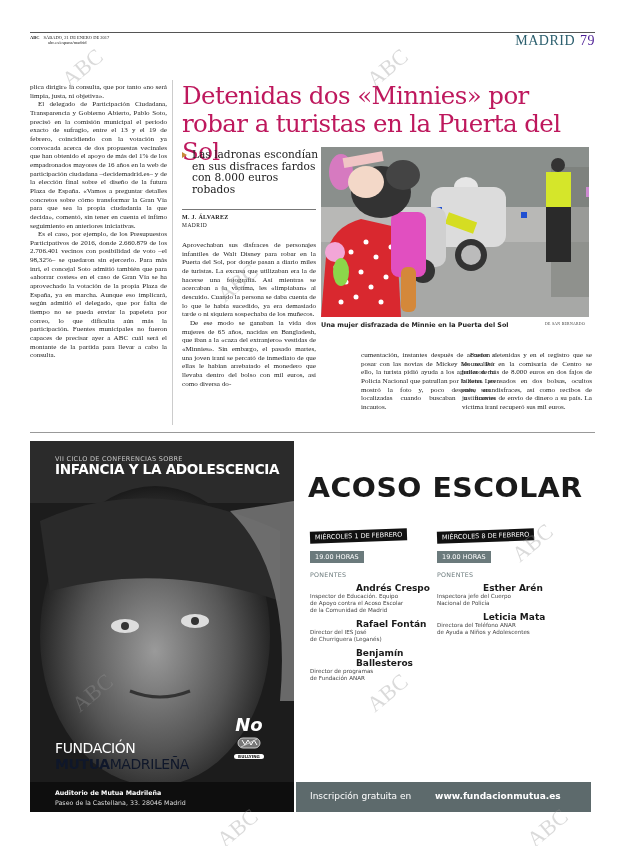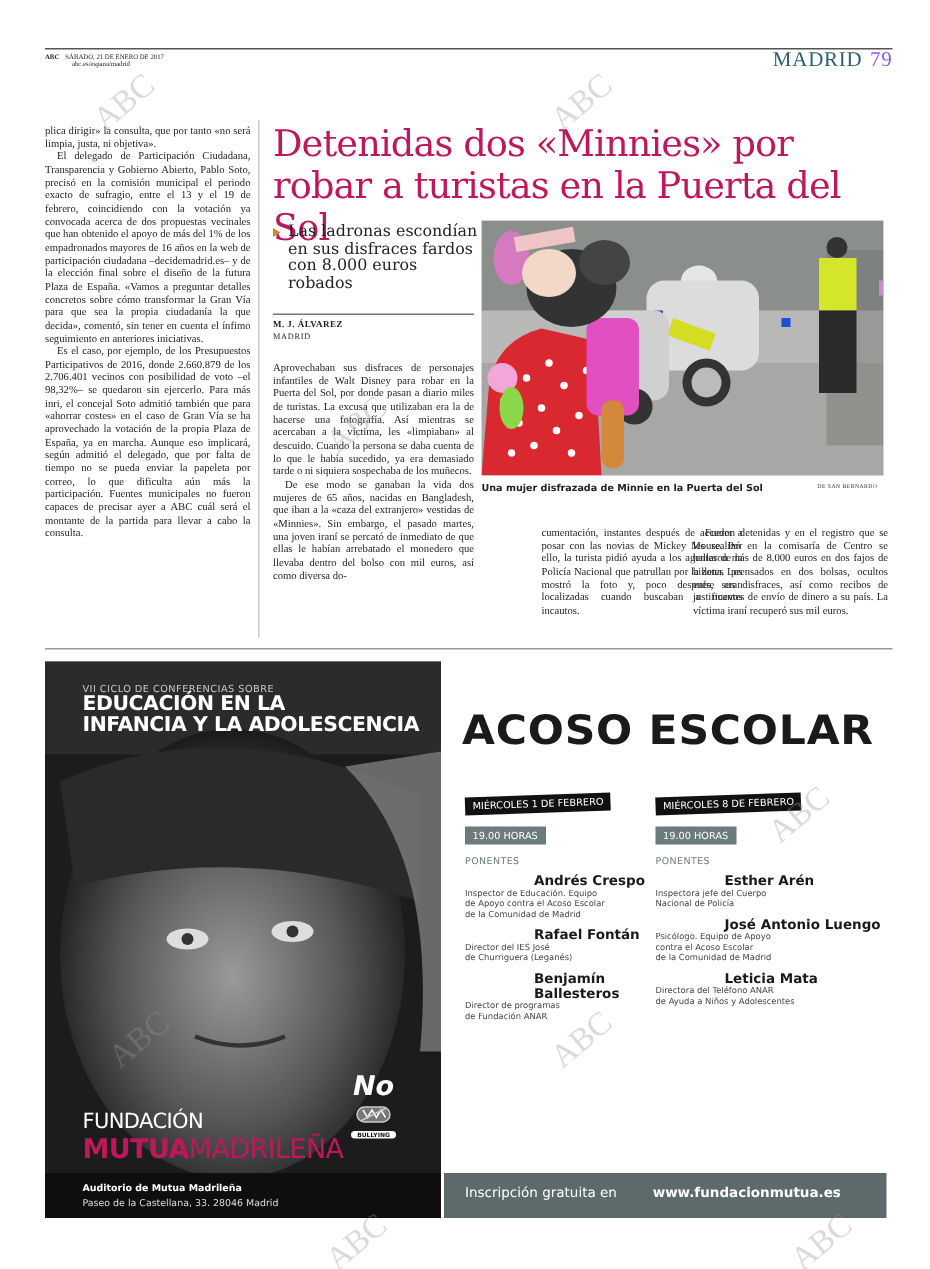--- a/index.html
+++ b/index.html
@@ -2,40 +2,40 @@
 <html><head>
 <meta charset="utf-8">
 <style>
   html,body{margin:0;padding:0;background:#fff;}
   body{width:620px;height:846px;position:relative;overflow:hidden;font-family:"DejaVu Serif",serif;color:#222;}
   .abs{position:absolute;}
   .topline{left:30px;top:32px;width:565px;height:1px;background:#555;}
   .hdr-left{left:30px;top:35px;font-size:4.5px;line-height:5px;font-family:"Liberation Serif",serif;color:#222;}
   .hdr-left b{font-weight:bold;margin-right:4px;}
   .hdr-right{right:25px;top:33px;font-family:"Liberation Serif",serif;font-size:14px;color:#2c5f6e;letter-spacing:.5px;}
-  .hdr-right .pg{color:#8b5cf6;margin-left:5px;}
+  .hdr-right .pg{color:#4c1d95;margin-left:5px;}
   .col{font-family:"Liberation Serif",serif;font-size:7.1px;line-height:8.65px;color:#222;text-align:justify;}
   .col p{margin:0;text-indent:0;}
   .col p.ind{text-indent:8px;}
   .headline{left:182px;top:82px;width:410px;font-family:"DejaVu Serif",serif;font-size:24.5px;line-height:28px;color:#be185d;letter-spacing:-.6px;}
   .subhead{left:182px;top:149px;width:130px;font-family:"DejaVu Serif",serif;font-size:10.6px;line-height:11.5px;color:#222;padding-left:10px;}
   .subhead .tri{position:absolute;left:0;top:3px;width:0;height:0;border-left:5px solid #c88a3a;border-top:3px solid transparent;border-bottom:3px solid transparent;}
   .byline-rule{left:182px;top:209px;width:134px;height:1px;background:#777;}
   .author{left:182px;top:214px;font-family:"Liberation Serif",serif;font-size:6px;font-weight:bold;letter-spacing:.3px;}
   .place{left:182px;top:222px;font-family:"Liberation Serif",serif;font-size:5.5px;letter-spacing:.5px;}
   .photo{left:321px;top:147px;width:268px;height:170px;overflow:hidden;background:#bfbfbf;}
   .caption{left:321px;top:321px;font-family:"DejaVu Sans",sans-serif;font-size:6.4px;font-weight:bold;color:#222;}
   .credit{left:545px;top:322px;font-family:"Liberation Serif",serif;font-size:3.8px;letter-spacing:.3px;color:#333;}
   .sep{left:30px;top:432px;width:565px;height:1px;background:#999;}
   
   .ad-left{left:30px;top:441px;width:264px;height:371px;background:#1e1e1e;overflow:hidden;}
   .ad-tag{left:55px;top:455px;font-family:"DejaVu Sans",sans-serif;font-size:6.5px;color:#c9c9c9;letter-spacing:.3px;}
   .ad-title{left:55px;top:462px;font-family:"DejaVu Sans",sans-serif;font-size:13.6px;line-height:14px;color:#fff;font-weight:bold;letter-spacing:-.3px;}
   .ad-fund1{left:55px;top:740px;font-family:"DejaVu Sans",sans-serif;font-size:14px;color:#fff;letter-spacing:-.4px;}
-  .ad-fund2{left:55px;top:756px;font-family:"DejaVu Sans",sans-serif;font-size:18px;color:#be185d;letter-spacing:-.4px;}
+  .ad-fund2{left:55px;top:756px;font-family:"DejaVu Sans",sans-serif;font-size:14px;color:#0f172a;letter-spacing:-.4px;}
   .ad-fund2 b{font-weight:bold;}
   .ad-fund2 span{font-weight:normal;}
   .ad-addr-box{left:30px;top:782px;width:264px;height:30px;background:#0e0e0e;}
   .ad-addr1{left:55px;top:789px;font-family:"DejaVu Sans",sans-serif;font-size:6.3px;color:#fff;font-weight:bold;}
   .ad-addr2{left:55px;top:799px;font-family:"DejaVu Sans",sans-serif;font-size:6.3px;color:#ddd;}
   .acoso{left:308px;top:472px;font-family:"DejaVu Sans",sans-serif;font-weight:bold;font-size:27px;letter-spacing:.5px;color:#1a1a1a;transform:scaleX(1.05);transform-origin:left;}
   .block-title{font-family:"DejaVu Sans",sans-serif;font-weight:bold;font-size:12.6px;line-height:13px;color:#1a1a1a;letter-spacing:-.3px;}
   .block-title .grey{color:#6b7a7c;}
   .date-tag{background:#111;color:#fff;font-family:"DejaVu Sans",sans-serif;font-size:6.5px;padding:2px 5px;display:inline-block;transform:rotate(-2deg);}
   .hour-tag{background:#6b7a7c;color:#fff;font-family:"DejaVu Sans",sans-serif;font-size:6.5px;padding:2px 5px;display:inline-block;}
@@ -152,21 +152,20 @@
     <ellipse cx="95" cy="185" rx="14" ry="7" fill="#ddd"></ellipse>
     <ellipse cx="165" cy="180" rx="14" ry="7" fill="#ddd"></ellipse>
     <circle cx="95" cy="185" r="4" fill="#333"></circle>
     <circle cx="165" cy="180" r="4" fill="#333"></circle>
     <path d="M100 250 Q130 262 160 250" stroke="#333" stroke-width="3" fill="none"></path>
     <path d="M200 70 Q262 130 250 260 L264 260 L264 60 Z" fill="#8a8a8a" opacity=".7"></path>
   </svg>
 </div>
 <div class="abs ad-tag">VII CICLO DE CONFERENCIAS SOBRE</div>
 <div class="abs ad-title">
-  <div>EDUCACIÓN EN LA</div>
   <div>INFANCIA Y LA ADOLESCENCIA</div>
 </div>
 <div class="abs ad-fund1">FUNDACIÓN</div>
 <div class="abs ad-fund2"><b>MUTUA</b><span>MADRILEÑA</span></div>
 <div class="abs" style="left:232px;top:716px;width:34px;text-align:center;">
   <div style="font-family:'DejaVu Sans',sans-serif;color:#fff;font-size:18px;font-style:italic;font-weight:bold;line-height:18px">No</div>
   <svg width="24" height="12" viewBox="0 0 24 12">
       <rect x="1" y="1" width="22" height="10" rx="5" fill="#777" stroke="#ccc"></rect>
       <path d="M5 3 L8 8 L11 3 L14 8 L17 3 L20 8" stroke="#fff" fill="none"></path>
       <line x1="4" y1="10" x2="20" y2="2" stroke="#ccc"></line>
@@ -204,26 +203,20 @@
 <div class="abs" style="left:437px;top:515px;width:155px;">
   <div style="margin-top:8px"><span class="date-tag">MIÉRCOLES 8 DE FEBRERO</span></div>
   <div style="margin-top:2px"><span class="hour-tag">19.00 HORAS</span></div>
   <div class="ponentes" style="margin-top:8px">PONENTES</div>
   <div>
     <div class="sp-name">Esther Arén</div>
     <div class="sp-desc">Inspectora jefe del Cuerpo</div>
     <div class="sp-desc">Nacional de Policía</div>
   </div>
   <div>
-    <div class="sp-name">José Antonio Luengo</div>
-    <div class="sp-desc">Psicólogo. Equipo de Apoyo</div>
-    <div class="sp-desc">contra el Acoso Escolar</div>
-    <div class="sp-desc">de la Comunidad de Madrid</div>
-  </div>
-  <div>
     <div class="sp-name">Leticia Mata</div>
     <div class="sp-desc">Directora del Teléfono ANAR</div>
     <div class="sp-desc">de Ayuda a Niños y Adolescentes</div>
   </div>
 </div>
 
 <div class="abs insc"></div>
 <div class="abs insc-text">
   <span>Inscripción gratuita en </span><b>www.fundacionmutua.es</b>
 </div>

